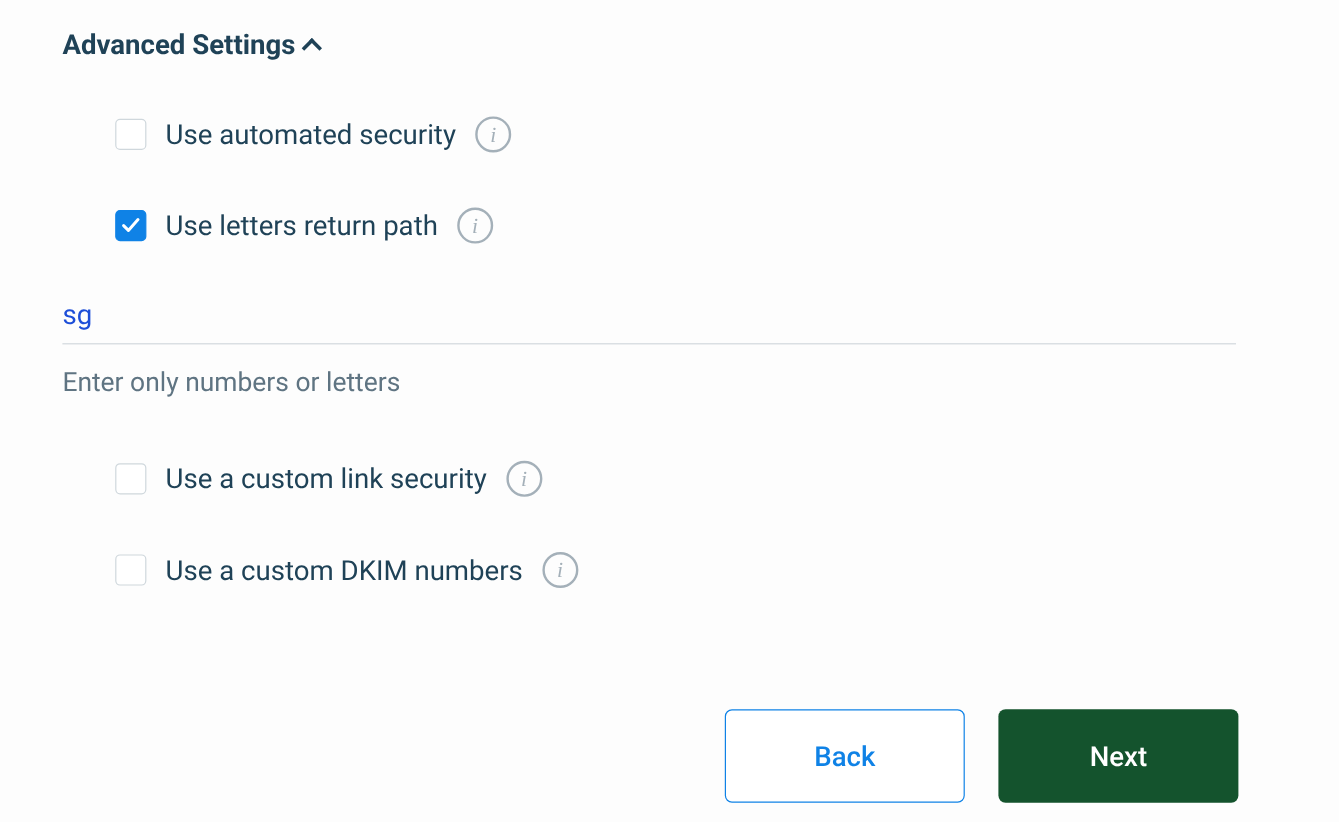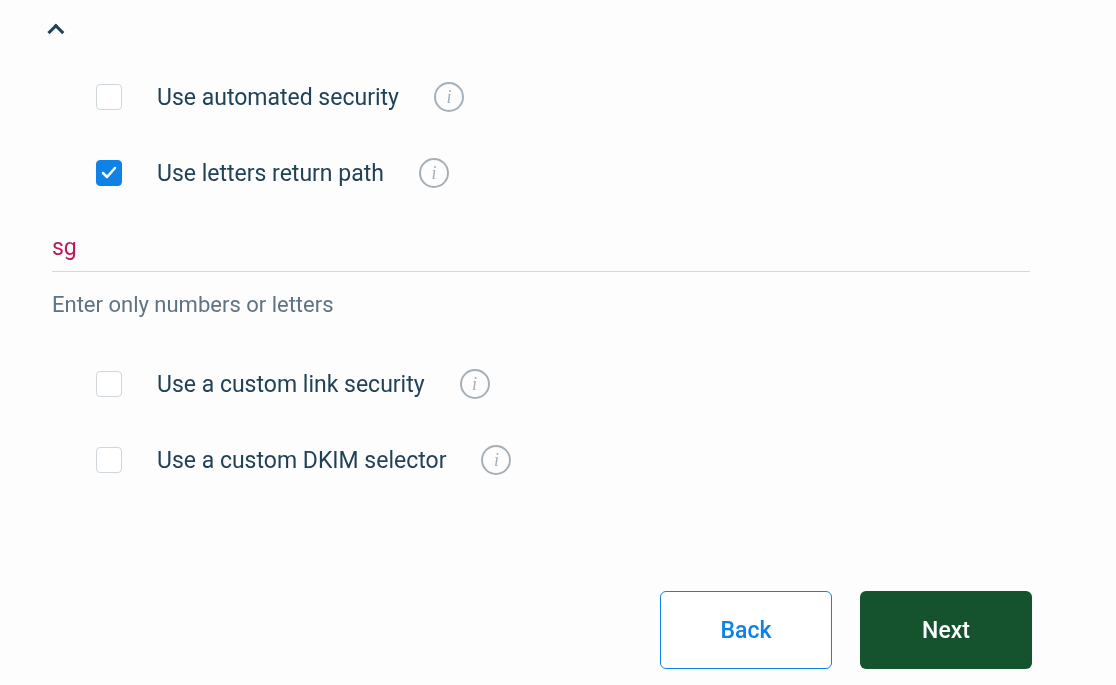--- a/index.html
+++ b/index.html
@@ -31,21 +31,21 @@
       display: inline-block;
       width: 12px;
       height: 12px;
       border-left: 3px solid #1f4257;
       border-top: 3px solid #1f4257;
       transform: rotate(45deg) translateY(3px);
     }
     .option-row {
       display: flex;
       align-items: center;
-      gap: 35px;
+      gap: 16px;
       margin-bottom: 46px;
       padding-left: 44px;
     }
     .checkbox {
       width: 26px;
       height: 26px;
       border: 1.5px solid #cfd7dc;
       border-radius: 4px;
       background: #fff;
       display: flex;
@@ -95,40 +95,40 @@
       font-size: 23px;
       color: #5f7482;
       margin-bottom: 12px;
     }
     .text-input {
       width: 978px;
       border: none;
       border-bottom: 1.5px solid #d2d8dc;
       background: transparent;
       font-size: 23px;
-      color: #be185d;
+      color: #1d4ed8;
       padding: 6px 0 10px 0;
       outline: none;
       font-family: inherit;
     }
     .field-helper {
       font-size: 22px;
       color: #5f7482;
       margin-top: 20px;
     }
     .button-row {
       position: absolute;
       right: 84px;
       bottom: 16px;
       display: flex;
       gap: 28px;
     }
     .btn {
       height: 78px;
-      width: 172px;
+      width: 200px;
       border-radius: 6px;
       font-size: 23px;
       font-weight: 500;
       cursor: pointer;
       display: flex;
       align-items: center;
       justify-content: center;
       border: none;
       font-family: inherit;
     }
@@ -139,20 +139,21 @@
     }
     .btn-primary {
       background: #14532d;
       color: #fff;
     }
   </style>
 </head>
 <body>
 
 <div class="section-header">
+  <span class="section-title">Advanced Settings</span>
   <span class="chevron-up"></span>
 </div>
 
 <div class="option-row">
   <div class="checkbox">
     
   </div>
   <span class="option-label">Use automated security</span>
   <span class="info-icon">i</span>
 </div>
@@ -177,20 +178,20 @@
     
   </div>
   <span class="option-label">Use a custom link security</span>
   <span class="info-icon">i</span>
 </div>
 
 <div class="option-row">
   <div class="checkbox">
     
   </div>
-  <span class="option-label">Use a custom DKIM selector</span>
+  <span class="option-label">Use a custom DKIM numbers</span>
   <span class="info-icon">i</span>
 </div>
 
 <div class="button-row">
   <button class="btn btn-secondary">Back</button>
   <button class="btn btn-primary">Next</button>
 </div>
 
 </body></html>

